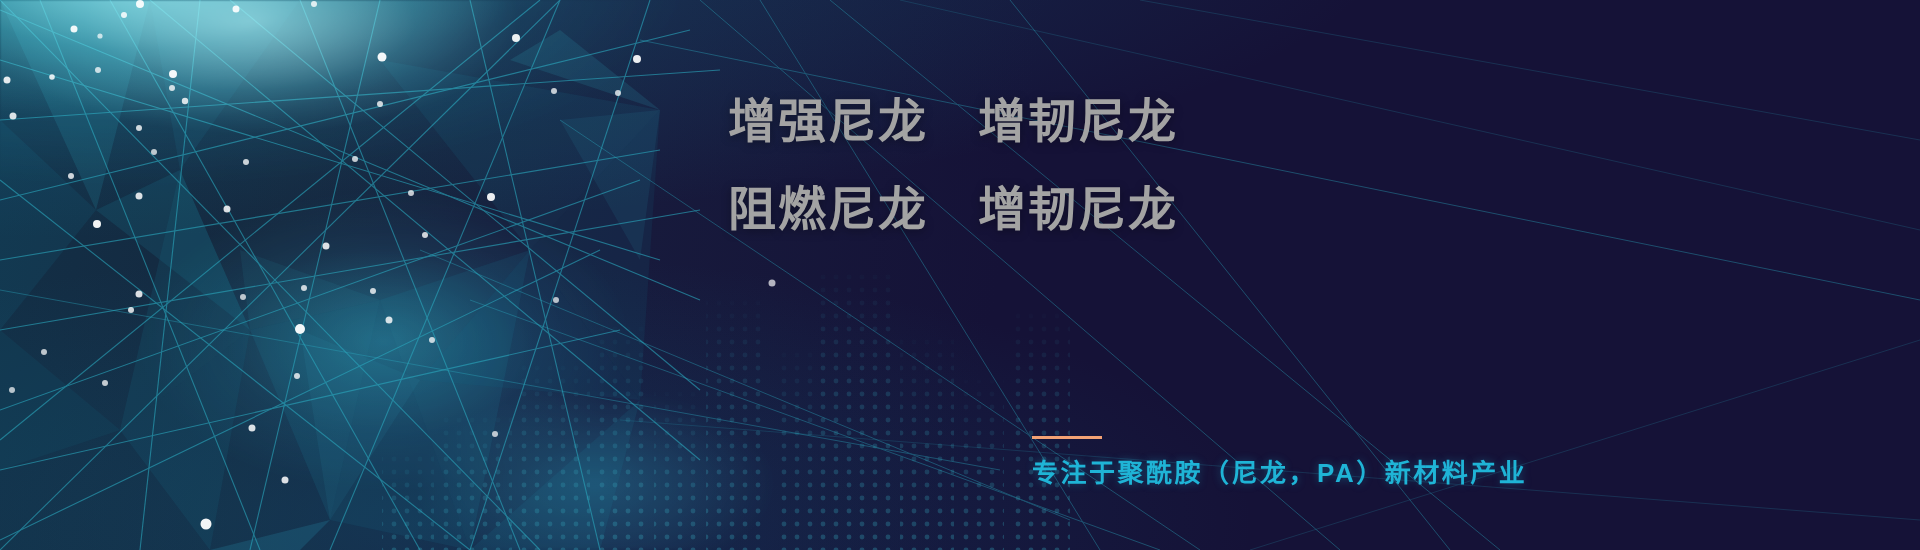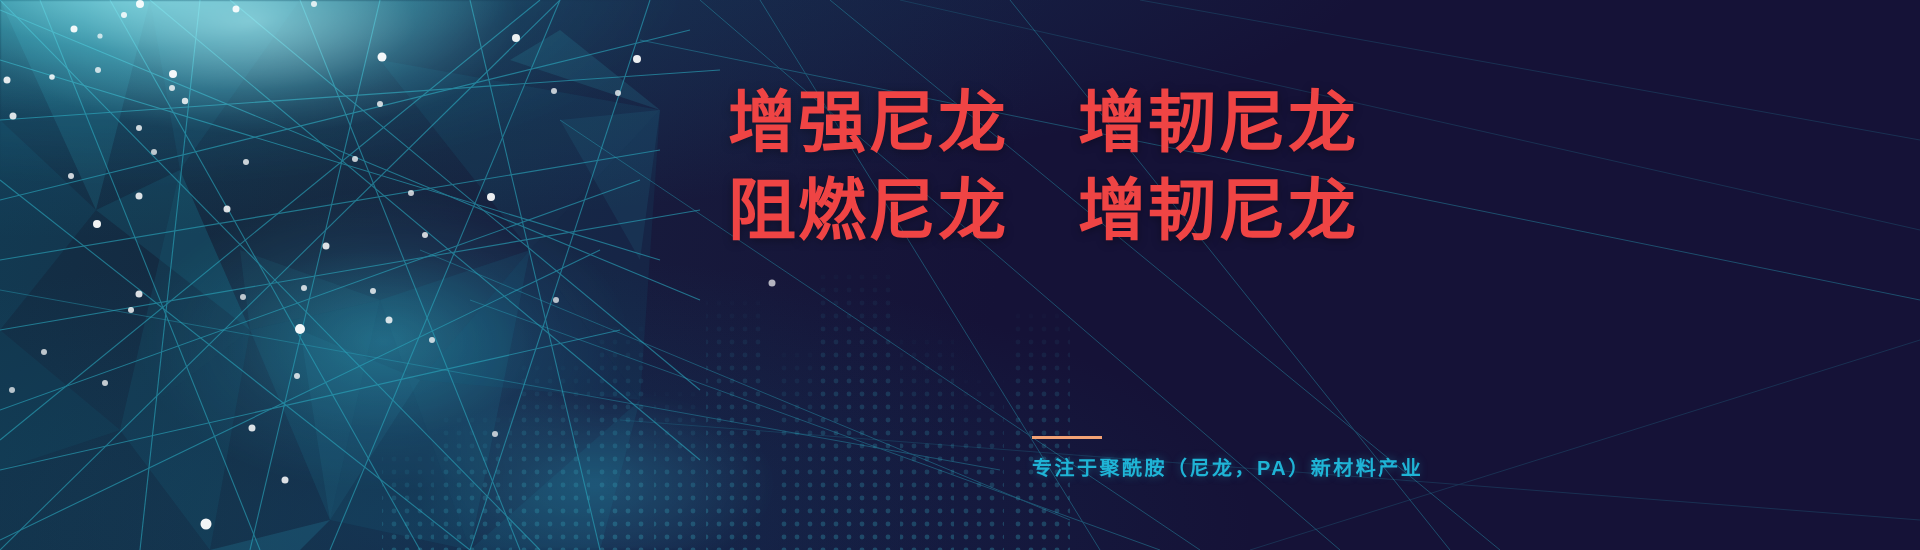--- a/index.html
+++ b/index.html
@@ -65,22 +65,22 @@
   }
 
   
   #headline-block {
     position: absolute;
     left: 728px;
     top: 78px;
     width: 1000px;
   }
   .headline-line {
-    color: #ef4444;
-    font-size: 68px;
+    color: #a3a3a3;
+    font-size: 48px;
     font-weight: bold;
     line-height: 88px;
     letter-spacing: 2px;
     white-space: pre;
     text-shadow: 0 2px 10px rgba(0,0,0,0.35);
   }
 
   
   #divider-rule {
     position: absolute;
@@ -88,21 +88,21 @@
     top: 436px;
     width: 70px;
     height: 3px;
     background: #f3a274;
   }
   #tagline {
     position: absolute;
     left: 1032px;
     top: 452px;
     color: #1fb4d6;
-    font-size: 20px;
+    font-size: 26px;
     font-weight: bold;
     letter-spacing: 2.5px;
     white-space: pre;
     text-shadow: 0 0 8px rgba(31,180,214,0.35);
   }
 </style>
 </head>
 <body>
 
 <div id="banner">

